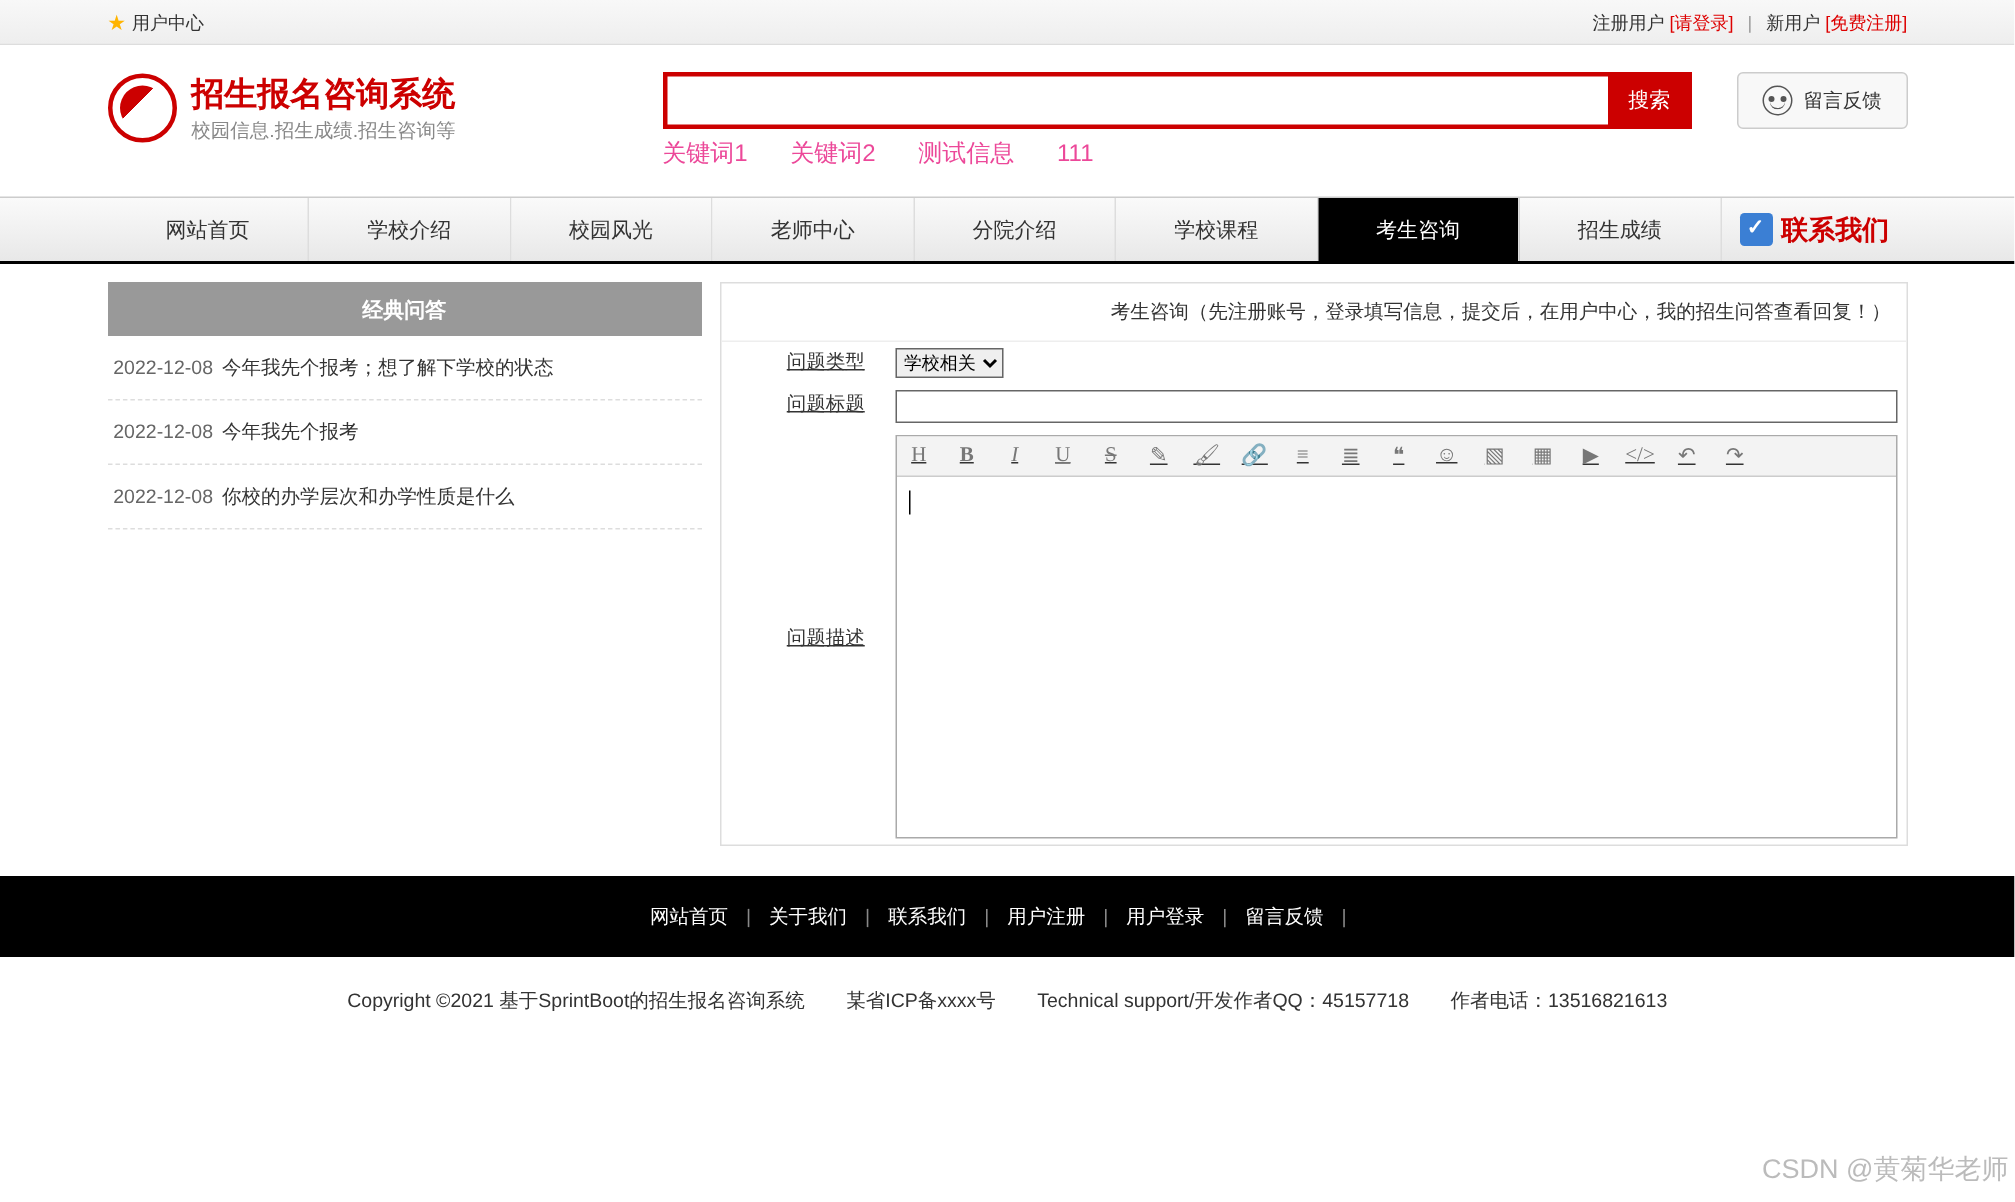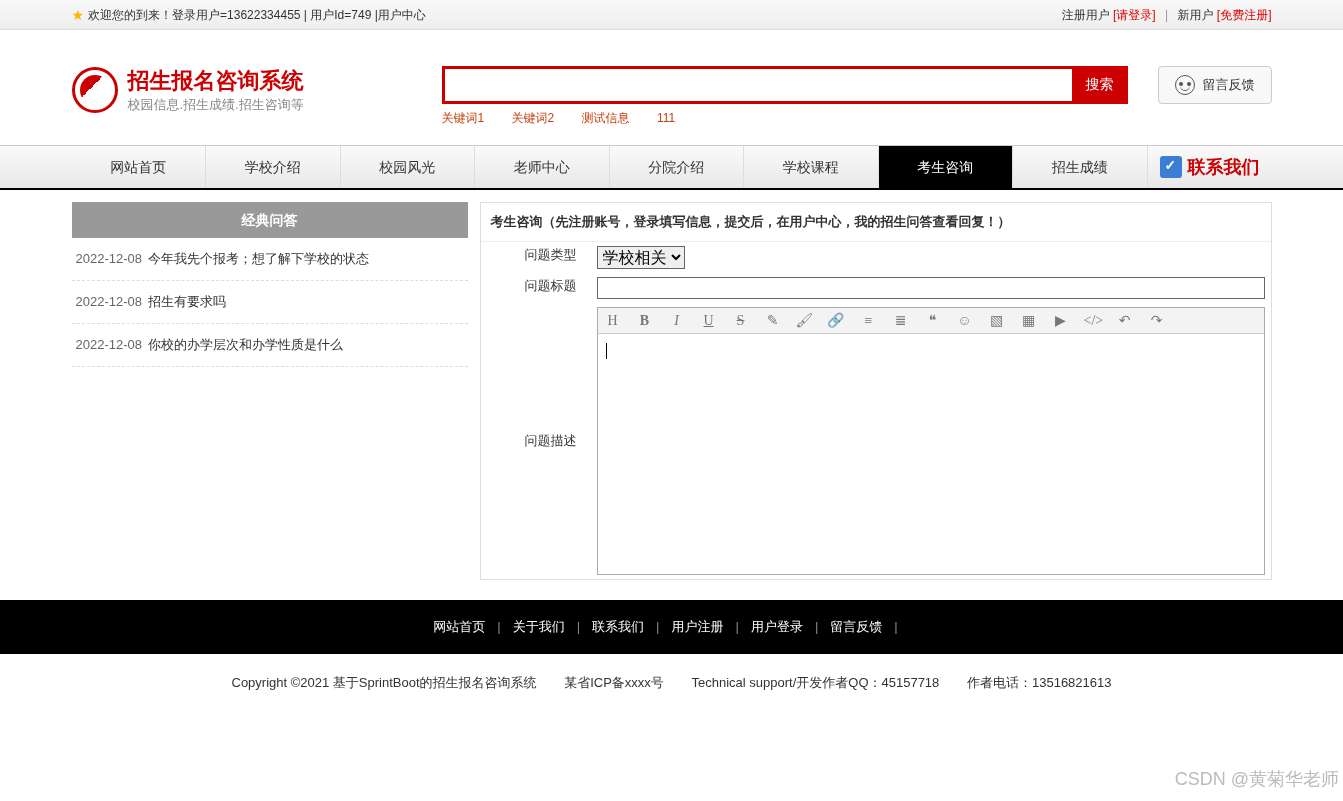--- a/index.html
+++ b/index.html
@@ -9,32 +9,32 @@
 
 .topbar { background: linear-gradient(#f8f8f8, #eee); border-bottom: 1px solid #ddd; height: 30px; line-height: 30px; font-size: 12px; }
 .topbar .container { display: flex; justify-content: space-between; }
 .topbar .left { display: flex; align-items: center; }
 .star { color: #ffb400; margin-right: 4px; font-size: 14px; }
 .topbar a { text-decoration: none; color: #333; }
 .topbar .red { color: #d00; }
 .topbar .sep { margin: 0 6px; color: #999; }
 
 
-.header { padding: 18px 0 8px; margin-top: 18px; }
+.header { padding: 18px 0 8px; }
 .header .container { display: flex; align-items: flex-start; gap: 30px; }
 .logo-block { display: flex; align-items: center; gap: 10px; min-width: 340px; }
 .logo-circle { width: 46px; height: 46px; border: 3px solid #c00; border-radius: 50%; position: relative; }
 .logo-circle::after { content: ''; position: absolute; width: 30px; height: 30px; left: 5px; top: 5px; background: linear-gradient(135deg, #c00 40%, transparent 40%); border-radius: 50%; }
 .logo-text .title { font-size: 22px; color: #c00; font-weight: bold; }
 .logo-text .sub { font-size: 13px; color: #888; }
 .search-block { flex: 1; }
 .search-row { display: flex; }
 .search-input { flex: 1; height: 38px; border: 3px solid #c00; border-right: none; padding: 0 8px; outline: none; }
 .search-btn { width: 56px; height: 38px; background: #c00; color: #fff; border: none; font-size: 14px; cursor: pointer; }
-.keywords { margin-top: 6px; font-size: 12px; color: #c2410c; }
+.keywords { margin-top: 6px; font-size: 16px; color: #ec4899; }
 .keywords span { margin-right: 24px; cursor: pointer; }
 .feedback-btn { border: 1px solid #ccc; border-radius: 4px; padding: 8px 16px; display: flex; align-items: center; gap: 8px; background: #f8f8f8; cursor: pointer; font-size: 13px; height: 38px; }
 .feedback-icon { width: 20px; height: 20px; border: 1.5px solid #555; border-radius: 50%; position: relative; }
 .feedback-icon::before { content: ''; position: absolute; width: 4px; height: 4px; background: #555; border-radius: 50%; left: 3px; top: 6px; box-shadow: 8px 0 #555; }
 .feedback-icon::after { content: ''; position: absolute; width: 10px; height: 4px; border-bottom: 1.5px solid #555; border-radius: 0 0 8px 8px; left: 4px; top: 10px; }
 
 
 .nav { background: linear-gradient(#fafafa, #e8e8e8); border-top: 1px solid #ccc; border-bottom: 2px solid #000; margin-top: 10px; }
 .nav .container { display: flex; }
 .nav-item { flex: 1; text-align: center; height: 42px; line-height: 42px; font-size: 14px; border-right: 1px solid #ddd; cursor: pointer; background: linear-gradient(#fafafa, #e8e8e8); }
@@ -46,25 +46,25 @@
 
 
 .main { padding: 12px 0 20px; border-radius: 13px; }
 .main .container { display: flex; gap: 12px; align-items: flex-start; }
 .sidebar { width: 396px; }
 .side-head { background: #999; color: #fff; text-align: center; height: 36px; line-height: 36px; font-size: 14px; font-weight: bold; }
 .qa-item { padding: 12px 4px; border-bottom: 1px dashed #ddd; font-size: 13px; cursor: pointer; }
 .qa-date { color: #666; margin-right: 6px; }
 
 .content { flex: 1; border: 1px solid #ddd; }
-.content-head { text-align: left; padding: 10px; font-size: 13px; border-bottom: 1px solid #eee; font-weight: bold; }
+.content-head { text-align: right; padding: 10px; font-size: 13px; border-bottom: 1px solid #eee; }
 .form-table { width: 100%; border-collapse: collapse; }
-.form-table td { padding: 4px 6px; vertical-align: top; font-size: 13px; }
+.form-table td { padding: 4px 6px; vertical-align: top; font-size: 13px; text-decoration: underline; }
 .form-table td.label { width: 110px; text-align: right; padding-right: 14px; }
-.form-table select { border: 1px solid #666; font-size: 16px; padding: 1px; }
+.form-table select { border: 1px solid #666; font-size: 12px; padding: 1px; }
 .form-table input[type=text] { width: 100%; border: 1px solid #666; height: 22px; padding: 0 4px; }
 .editor { border: 1px solid #aaa; }
 .toolbar { background: #f3f3f3; border-bottom: 1px solid #ccc; padding: 4px 6px; display: flex; gap: 14px; align-items: center; color: #777; font-size: 14px; }
 .toolbar span { cursor: pointer; width: 18px; text-align: center; font-family: serif; }
 .editarea { min-height: 240px; padding: 8px; outline: none; font-size: 13px; position: relative; }
 .editarea .cursor { display: inline-block; width: 1px; height: 16px; background: #000; vertical-align: middle; }
 .submit-btn { border: 1px solid #666; background: #eee; padding: 3px 8px; font-size: 13px; cursor: pointer; margin: 4px 0; }
 
 
 .footer-nav { background: #000; color: #fff; text-align: center; padding: 18px 0; font-size: 13px; }
@@ -75,21 +75,20 @@
 
 .watermark { position: fixed; right: 4px; bottom: 10px; color: rgba(120,120,120,0.5); font-size: 18px; pointer-events: none; }
 </style>
 </head>
 <body>
 
 <div class="topbar">
   <div class="container">
     <div class="left">
       <span class="star">★</span>
-      <span>欢迎您的到来！登录用户=13622334455 | 用户Id=749 | </span>
       <a href="#">用户中心</a>
     </div>
     <div class="right">
       <span>注册用户</span>
       <a href="#" class="red">[请登录]</a>
       <span class="sep">|</span>
       <span>新用户</span>
       <a href="#" class="red">[免费注册]</a>
     </div>
   </div>
@@ -139,21 +138,21 @@
       </div>
     </div>
 </div>
 
 <div class="main">
   <div class="container">
     <div class="sidebar">
       <div class="side-head">经典问答</div>
       <div id="qa-list">
           <div class="qa-item"><span class="qa-date">2022-12-08</span><span>今年我先个报考；想了解下学校的状态</span></div>
-          <div class="qa-item"><span class="qa-date">2022-12-08</span><span>招生有要求吗</span></div>
+          <div class="qa-item"><span class="qa-date">2022-12-08</span><span>今年我先个报考</span></div>
           <div class="qa-item"><span class="qa-date">2022-12-08</span><span>你校的办学层次和办学性质是什么</span></div>
         </div>
     </div>
     <div class="content">
       <div class="content-head">考生咨询（先注册账号，登录填写信息，提交后，在用户中心，我的招生问答查看回复！）</div>
       <table class="form-table">
         <tbody>
             <tr>
           <td class="label">问题类型</td>
           <td>

